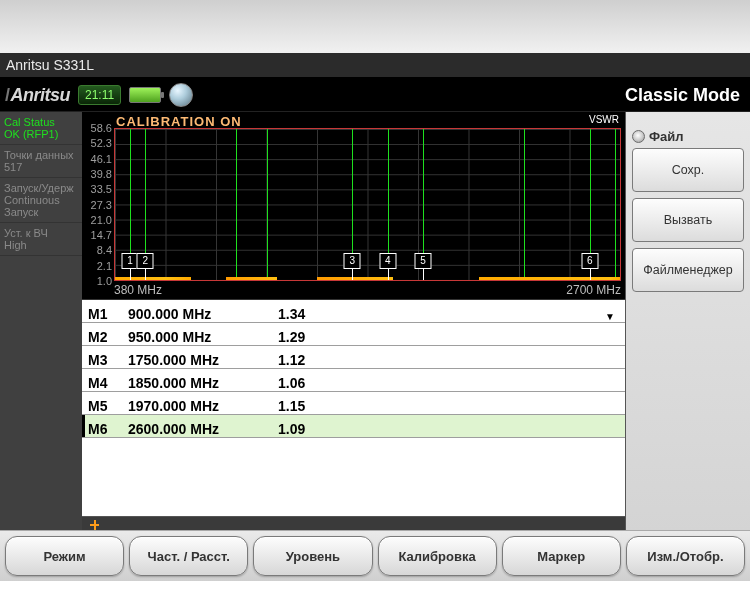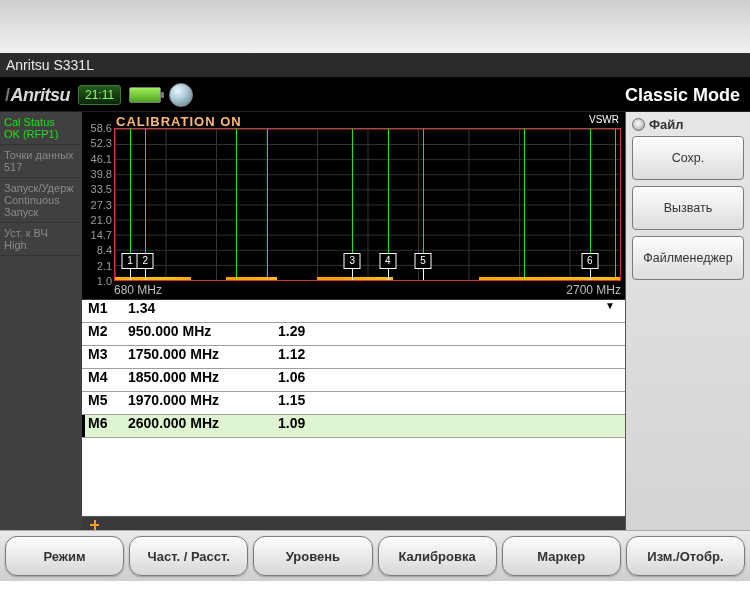--- a/index.html
+++ b/index.html
@@ -190,21 +190,21 @@
     background: #fff;
     flex: 1;
     color: #000;
     font-size: 14px;
     border-top: 1px solid #333;
   }
   .marker-table .row {
     display: flex;
     border-bottom: 1px solid #9e9e9e;
     height: 22px;
-    align-items:flex-start;
+    align-items:flex-end;
   }
   .marker-table .row.sel {
     background: #dff4d0;
     position: relative;
   }
   .marker-table .row.sel::after{
     content:""; position:absolute; left:0; top:0; bottom:0; width:3px; background:#000;
   }
   .marker-table .c1 { width: 40px; padding-left: 6px; font-weight:bold; }
   .marker-table .c2 { width: 150px; font-weight:bold; }
@@ -225,21 +225,21 @@
     width:9px;height:10px;
     background:
       linear-gradient(#ff9c1a,#ff9c1a) 0 4px/9px 2px no-repeat,
       linear-gradient(#ff9c1a,#ff9c1a) 4px 0/2px 10px no-repeat;
   }
 
   .right-col {
     width: 112px;
     background: linear-gradient(to bottom, #e6e6e6, #d4d4d4);
     border-left: 1px solid #555;
-    padding: 5px 6px;
+    padding: 17px 6px;
     color: #333;
     font-size: 13px;
   }
   .right-col .panel-head {
     display:flex; align-items:center; gap:4px;
     margin-bottom: 4px;
   }
   .right-col .panel-head .radio {
     width:11px;height:11px;border-radius:50%;border:1px solid #6b6b6b;
     background: radial-gradient(circle at 45% 40%, #fff, #c9c9c9 55%, #8e8e8e);
@@ -364,28 +364,29 @@
                   <div class="mk-stem" style="left: 54%;"></div>
                   <div class="mk-box" style="left: 54%;">4</div>
                   <div class="mk-stem" style="left: 61%;"></div>
                   <div class="mk-box" style="left: 61%;">5</div>
                   <div class="mk-stem" style="left: 94%;"></div>
                   <div class="mk-box" style="left: 94%;">6</div>
                 </div>
             </div>
           </div>
           <div class="x-axis">
-            <span>680 MHz</span>
+            <span>380 MHz</span>
             <span>2700 MHz</span>
           </div>
         </div>
 
         <div class="marker-table" id="marker-table">
             <div class="row">
               <div class="c1">M1</div>
+              <div class="c2">900.000 MHz</div>
               <div class="c3">1.34</div>
               <div class="tri">▼</div>
             </div>
             <div class="row">
               <div class="c1">M2</div>
               <div class="c2">950.000 MHz</div>
               <div class="c3">1.29</div>
             </div>
             <div class="row">
               <div class="c1">M3</div>

